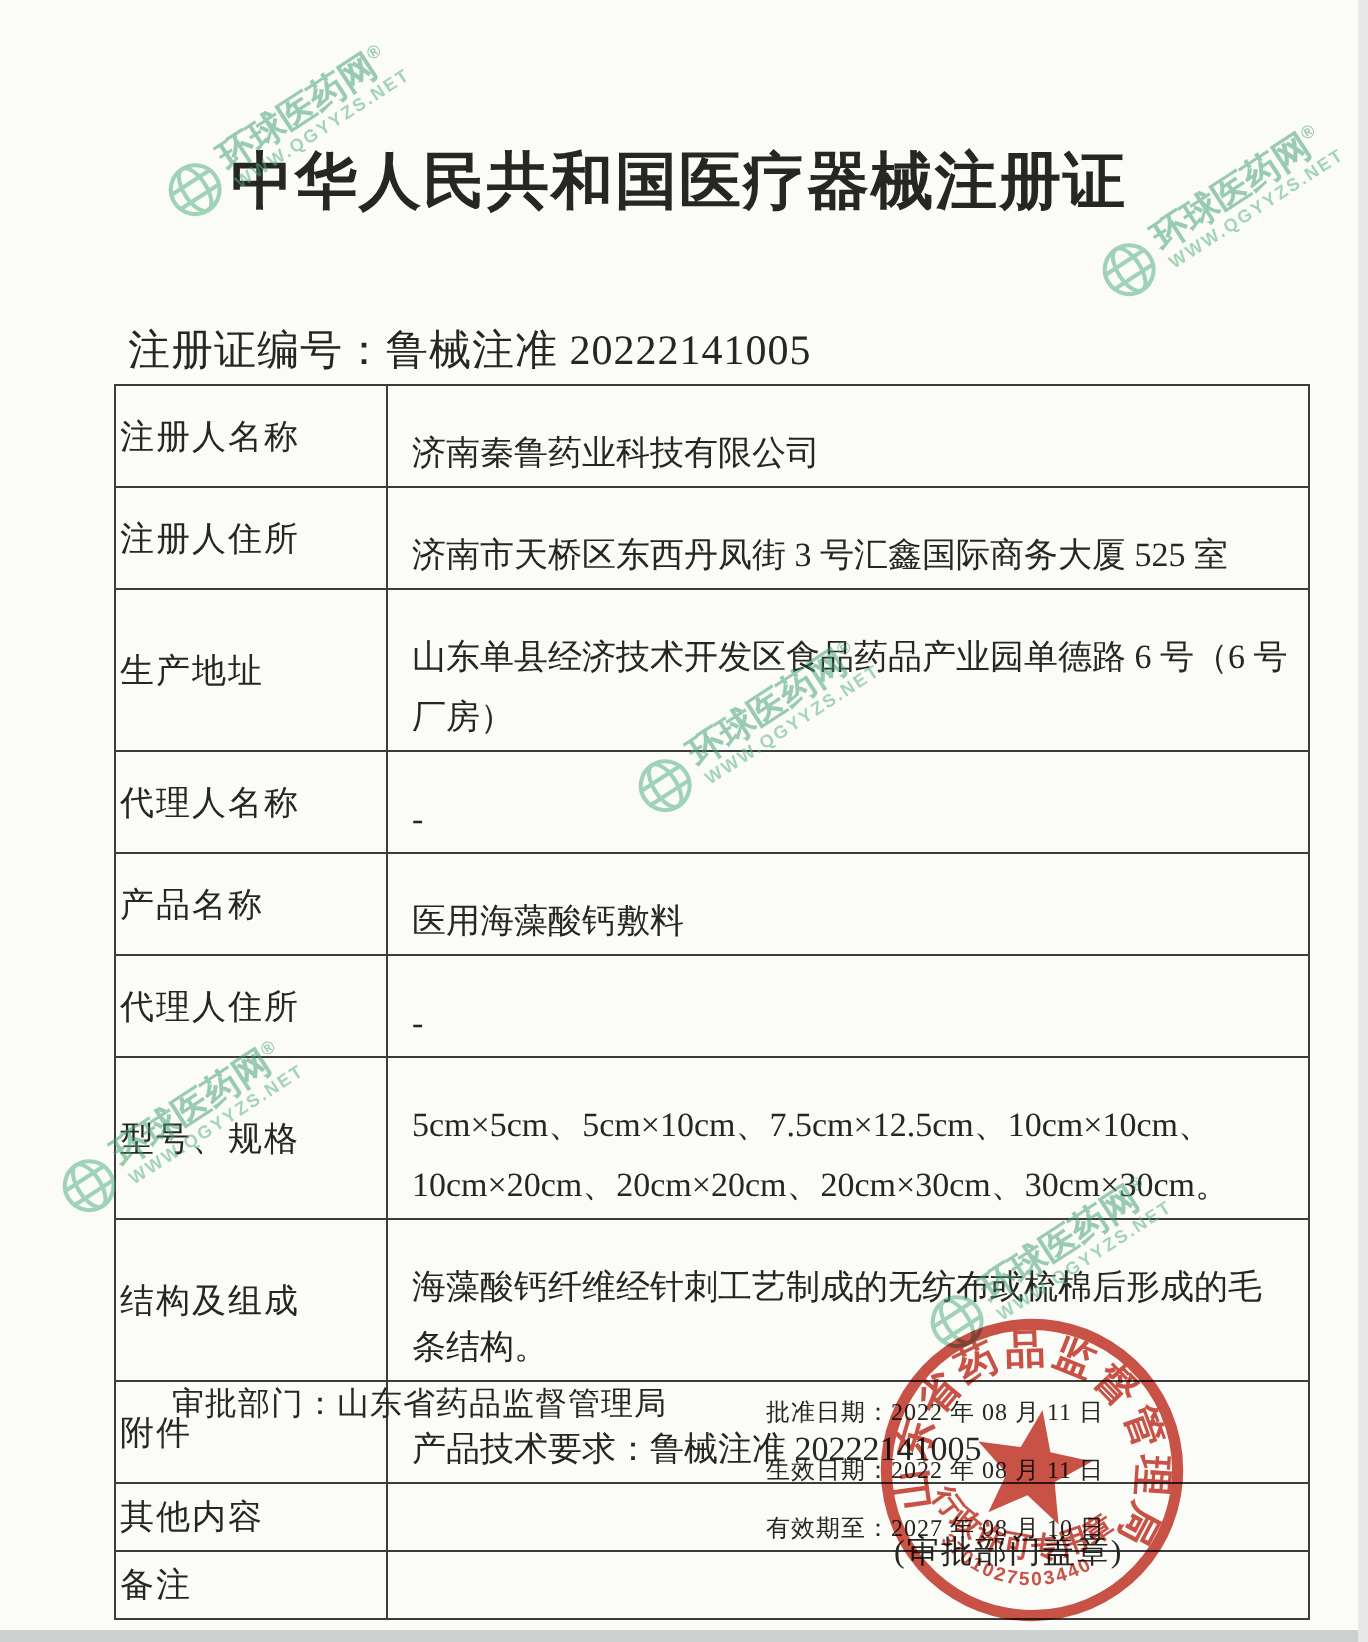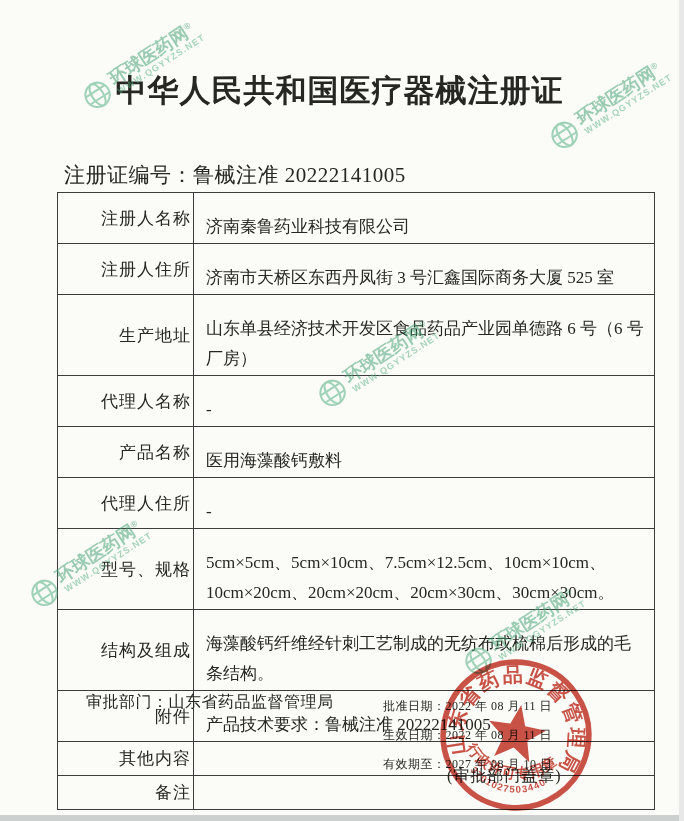--- a/index.html
+++ b/index.html
@@ -28,21 +28,21 @@
     position:absolute;top:192px;left:57px;
     width:598px;border-collapse:collapse;
     font-size:17px;
   }
   table.cert td{
     border:1px solid #3c3c3c;
     vertical-align:middle;
     padding:1px 4px;
   }
   table.cert td.label{
-    width:131px;text-align:right;
+    width:131px;text-align:left;
     height:31px;
     letter-spacing:1px;
     padding:1px 2px;
   }
   table.cert td.value{
     padding:19px 8px 1px 12px;
     line-height:30px;
   }
   table.cert tr.tall td.label{height:60px;}
   .approval{

